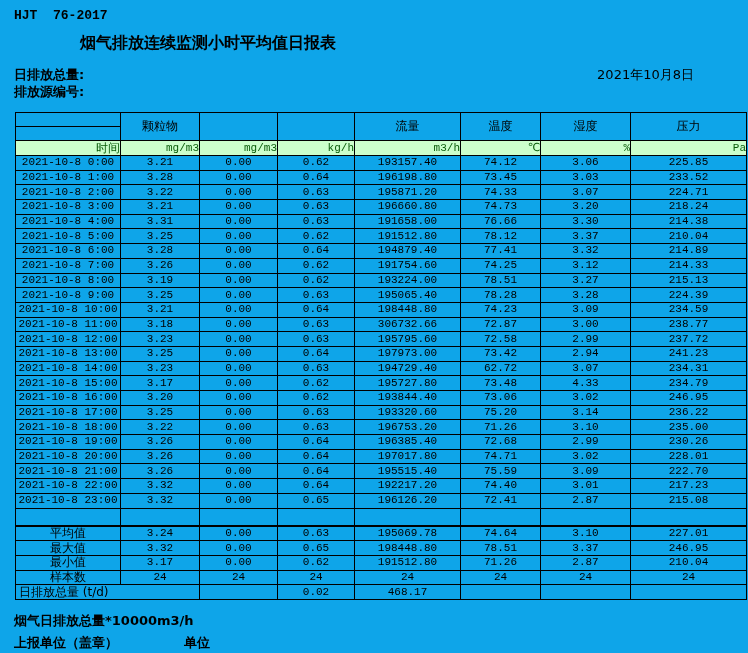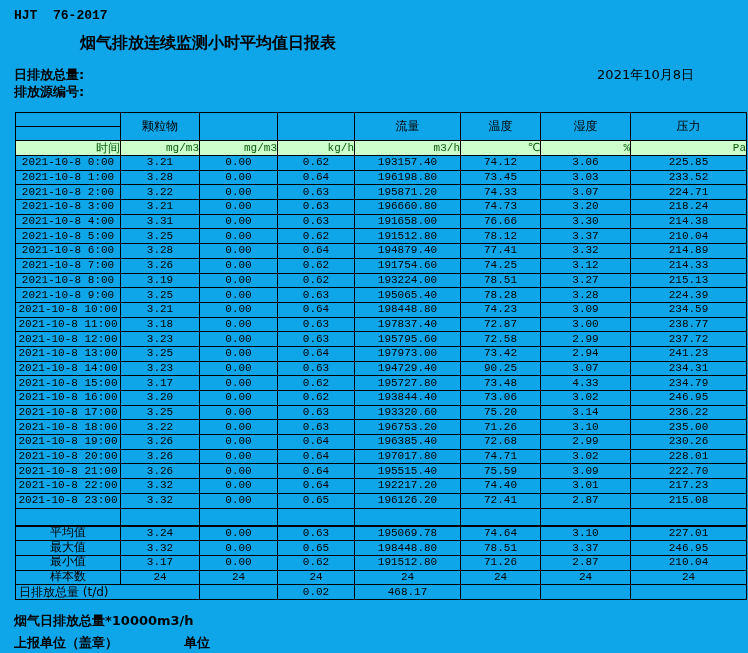--- a/index.html
+++ b/index.html
@@ -40,21 +40,21 @@
   .hrow td{height:13px;font-size:12px;font-family:"DejaVu Sans","Liberation Sans",sans-serif;border-radius:8px;}
   .g td{
     background:var(--header-green,#ccffcc);
     color:var(--header-green-text,#0a5c0a);
     height:14px;
     text-align:right;
   }
   .g td.c-time{font-size:12px;font-family:"DejaVu Sans","Liberation Sans",sans-serif;}
   .spacer td{height:16px;}
   tbody.summary tr:first-child td{border-top:2px solid #000;}
-  tbody.summary td:first-child{font-family:Liberation Mono, monospace;font-size:12px;}
+  tbody.summary td:first-child{font-family:Liberation Serif, serif;font-size:12px;}
   .daily td{font-size:11px;}
   .daily td.lbl{
     text-align:left;padding-left:3px;
     font-family:"DejaVu Sans","Liberation Sans",sans-serif;font-size:12px;
   }
   .note{margin:12px 16px 0 14px;font-size:13px;font-weight:bold;}
   .footer-row{display:flex;margin:4px 0 0 14px;font-size:13px;font-weight:bold;}
   .unit-label{margin-left:66px;}
 </style>
 </head>
@@ -220,21 +220,21 @@
           <td>198448.80</td>
           <td>74.23</td>
           <td>3.09</td>
           <td>234.59</td>
         </tr>
         <tr>
           <td>2021-10-8 11:00</td>
           <td>3.18</td>
           <td>0.00</td>
           <td>0.63</td>
-          <td>197837.40</td>
+          <td>306732.66</td>
           <td>72.87</td>
           <td>3.00</td>
           <td>238.77</td>
         </tr>
         <tr>
           <td>2021-10-8 12:00</td>
           <td>3.23</td>
           <td>0.00</td>
           <td>0.63</td>
           <td>195795.60</td>
@@ -251,21 +251,21 @@
           <td>73.42</td>
           <td>2.94</td>
           <td>241.23</td>
         </tr>
         <tr>
           <td>2021-10-8 14:00</td>
           <td>3.23</td>
           <td>0.00</td>
           <td>0.63</td>
           <td>194729.40</td>
-          <td>90.25</td>
+          <td>62.72</td>
           <td>3.07</td>
           <td>234.31</td>
         </tr>
         <tr>
           <td>2021-10-8 15:00</td>
           <td>3.17</td>
           <td>0.00</td>
           <td>0.62</td>
           <td>195727.80</td>
           <td>73.48</td>

